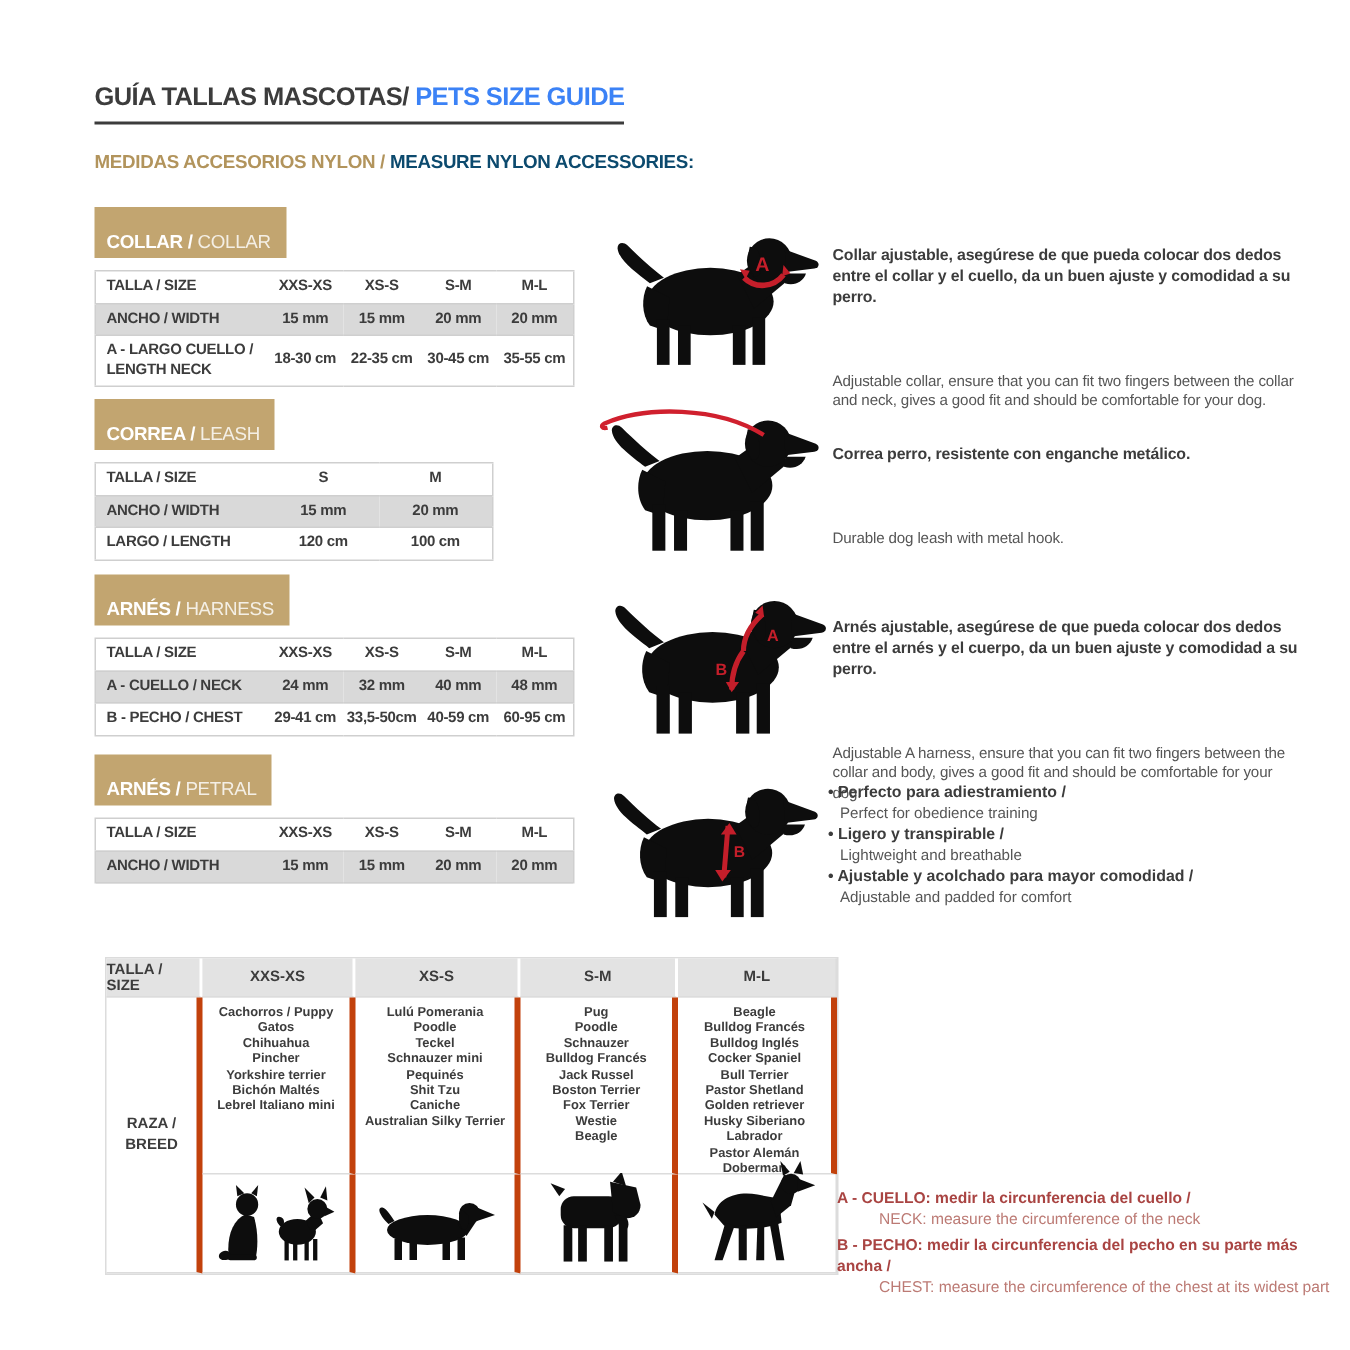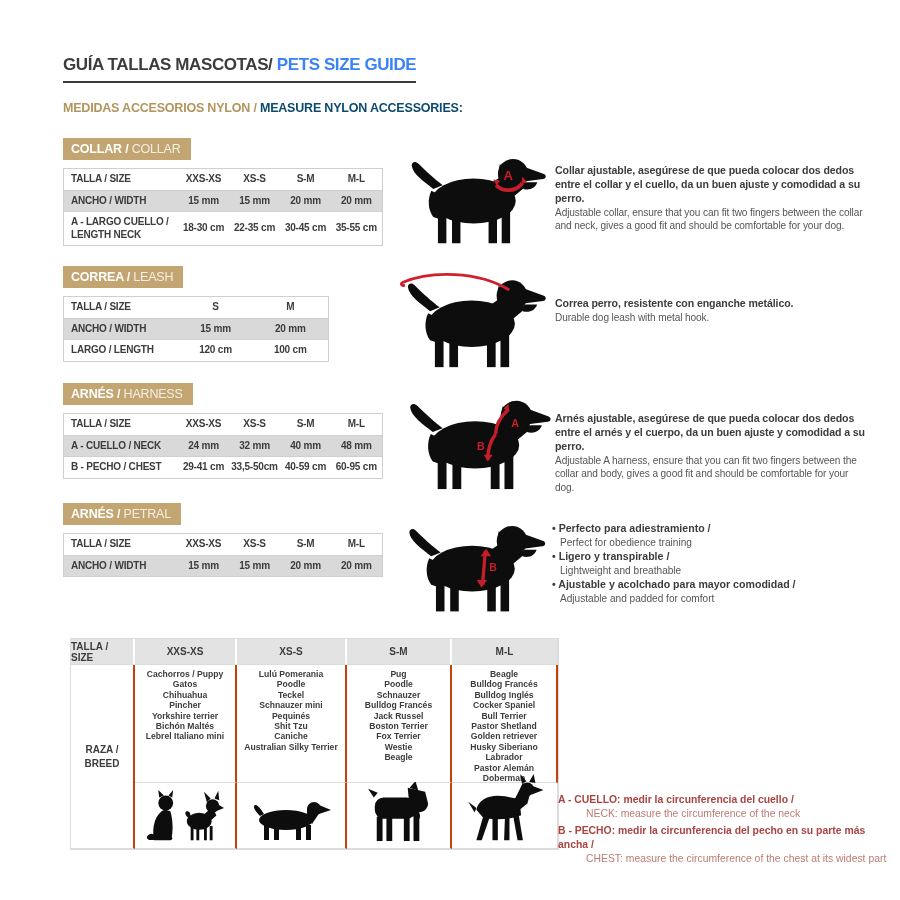--- a/index.html
+++ b/index.html
@@ -10,52 +10,52 @@
   
   .page-title{left:63px;top:55px;font-size:17px;font-weight:bold;letter-spacing:-0.4px;
               border-bottom:2px solid #3c3c3c;padding-bottom:6px;}
   .page-title .en{color:#3b82f6;font-weight:bold;}
   .page-subtitle{left:63px;top:101px;font-size:12.5px;font-weight:bold;letter-spacing:-0.2px;}
   .page-subtitle .es{color:#b2945c;}
   .page-subtitle .en{color:#0c4a6e;margin-top:28px;}
 
   
   .badge{display:inline-block;background:#c2a570;color:#fff;font-size:12.5px;font-weight:bold;
-         padding:4px 10px 4px 8px;letter-spacing:-0.2px;}
+         padding:16px 10px 4px 8px;letter-spacing:-0.2px;}
   .badge .en{color:rgba(255,255,255,0.82);font-weight:normal;}
 
   
   table.spec{border-collapse:collapse;table-layout:fixed;margin-top:8px;border:1px solid #cfcfcf;}
   table.spec td{border-top:1px solid #cfcfcf;border-bottom:1px solid #cfcfcf;
                 font-size:10px;font-weight:bold;color:#3c3c3c;text-align:center;
                 padding:4px 2px;letter-spacing:-0.2px;line-height:1.25;}
   table.spec td.lbl{text-align:left;padding-left:7px;width:105px;}
   table.spec col.val{width:51px;}
   table.spec col.val-w{width:75px;}
   tr.shade td{background:#d9d9d9;}
 
   
   .desc{width:312px;font-size:10.6px;line-height:1.32;letter-spacing:-0.1px;}
   .desc .es{font-weight:bold;color:#3c3c3c;}
-  .desc .en{color:#555;font-size:10.1px;}
+  .desc .en{color:#555;font-size:10.1px;margin-top:42px;}
 
   .bullets{width:320px;font-size:10.6px;line-height:1.3;}
   .bullet-es{font-weight:bold;color:#3c3c3c;}
   .bullet-es::before{content:"• ";font-weight:bold;}
   .bullet-en{color:#555;font-size:10.1px;padding-left:8px;margin-bottom:1px;}
 
   
   svg.dog{position:absolute;}
 
   
   .breed-table{left:70px;top:638px;display:grid;
                grid-template-columns:64px 102px 110px 105px 106px;
                grid-template-rows:26px 118px 66px;
                border:1px solid #dcdcdc;background:#fff;}
-  .bt-cell{border-right:2px solid #c2410c;border-bottom:1px solid #dcdcdc;}
+  .bt-cell{border-right:4px solid #c2410c;border-bottom:1px solid #dcdcdc;}
   .bt-head{background:#e3e3e3;display:flex;align-items:center;justify-content:center;
            font-size:10px;font-weight:bold;border-right:2px solid #fff;border-bottom:1px solid #dcdcdc;}
   .bt-corner{background:#e3e3e3;}
   .bt-breeds{display:flex;flex-direction:column;align-items:center;justify-content:flex-start;
              padding-top:4px;font-size:8.6px;font-weight:bold;line-height:10.4px;text-align:center;}
   .bt-label{grid-row:2/4;display:flex;align-items:center;justify-content:center;text-align:center;
             font-size:10px;font-weight:bold;line-height:1.35;padding:0 8px;}
   .bt-sil{display:flex;align-items:flex-end;justify-content:center;gap:6px;padding-bottom:6px;}
 
   

